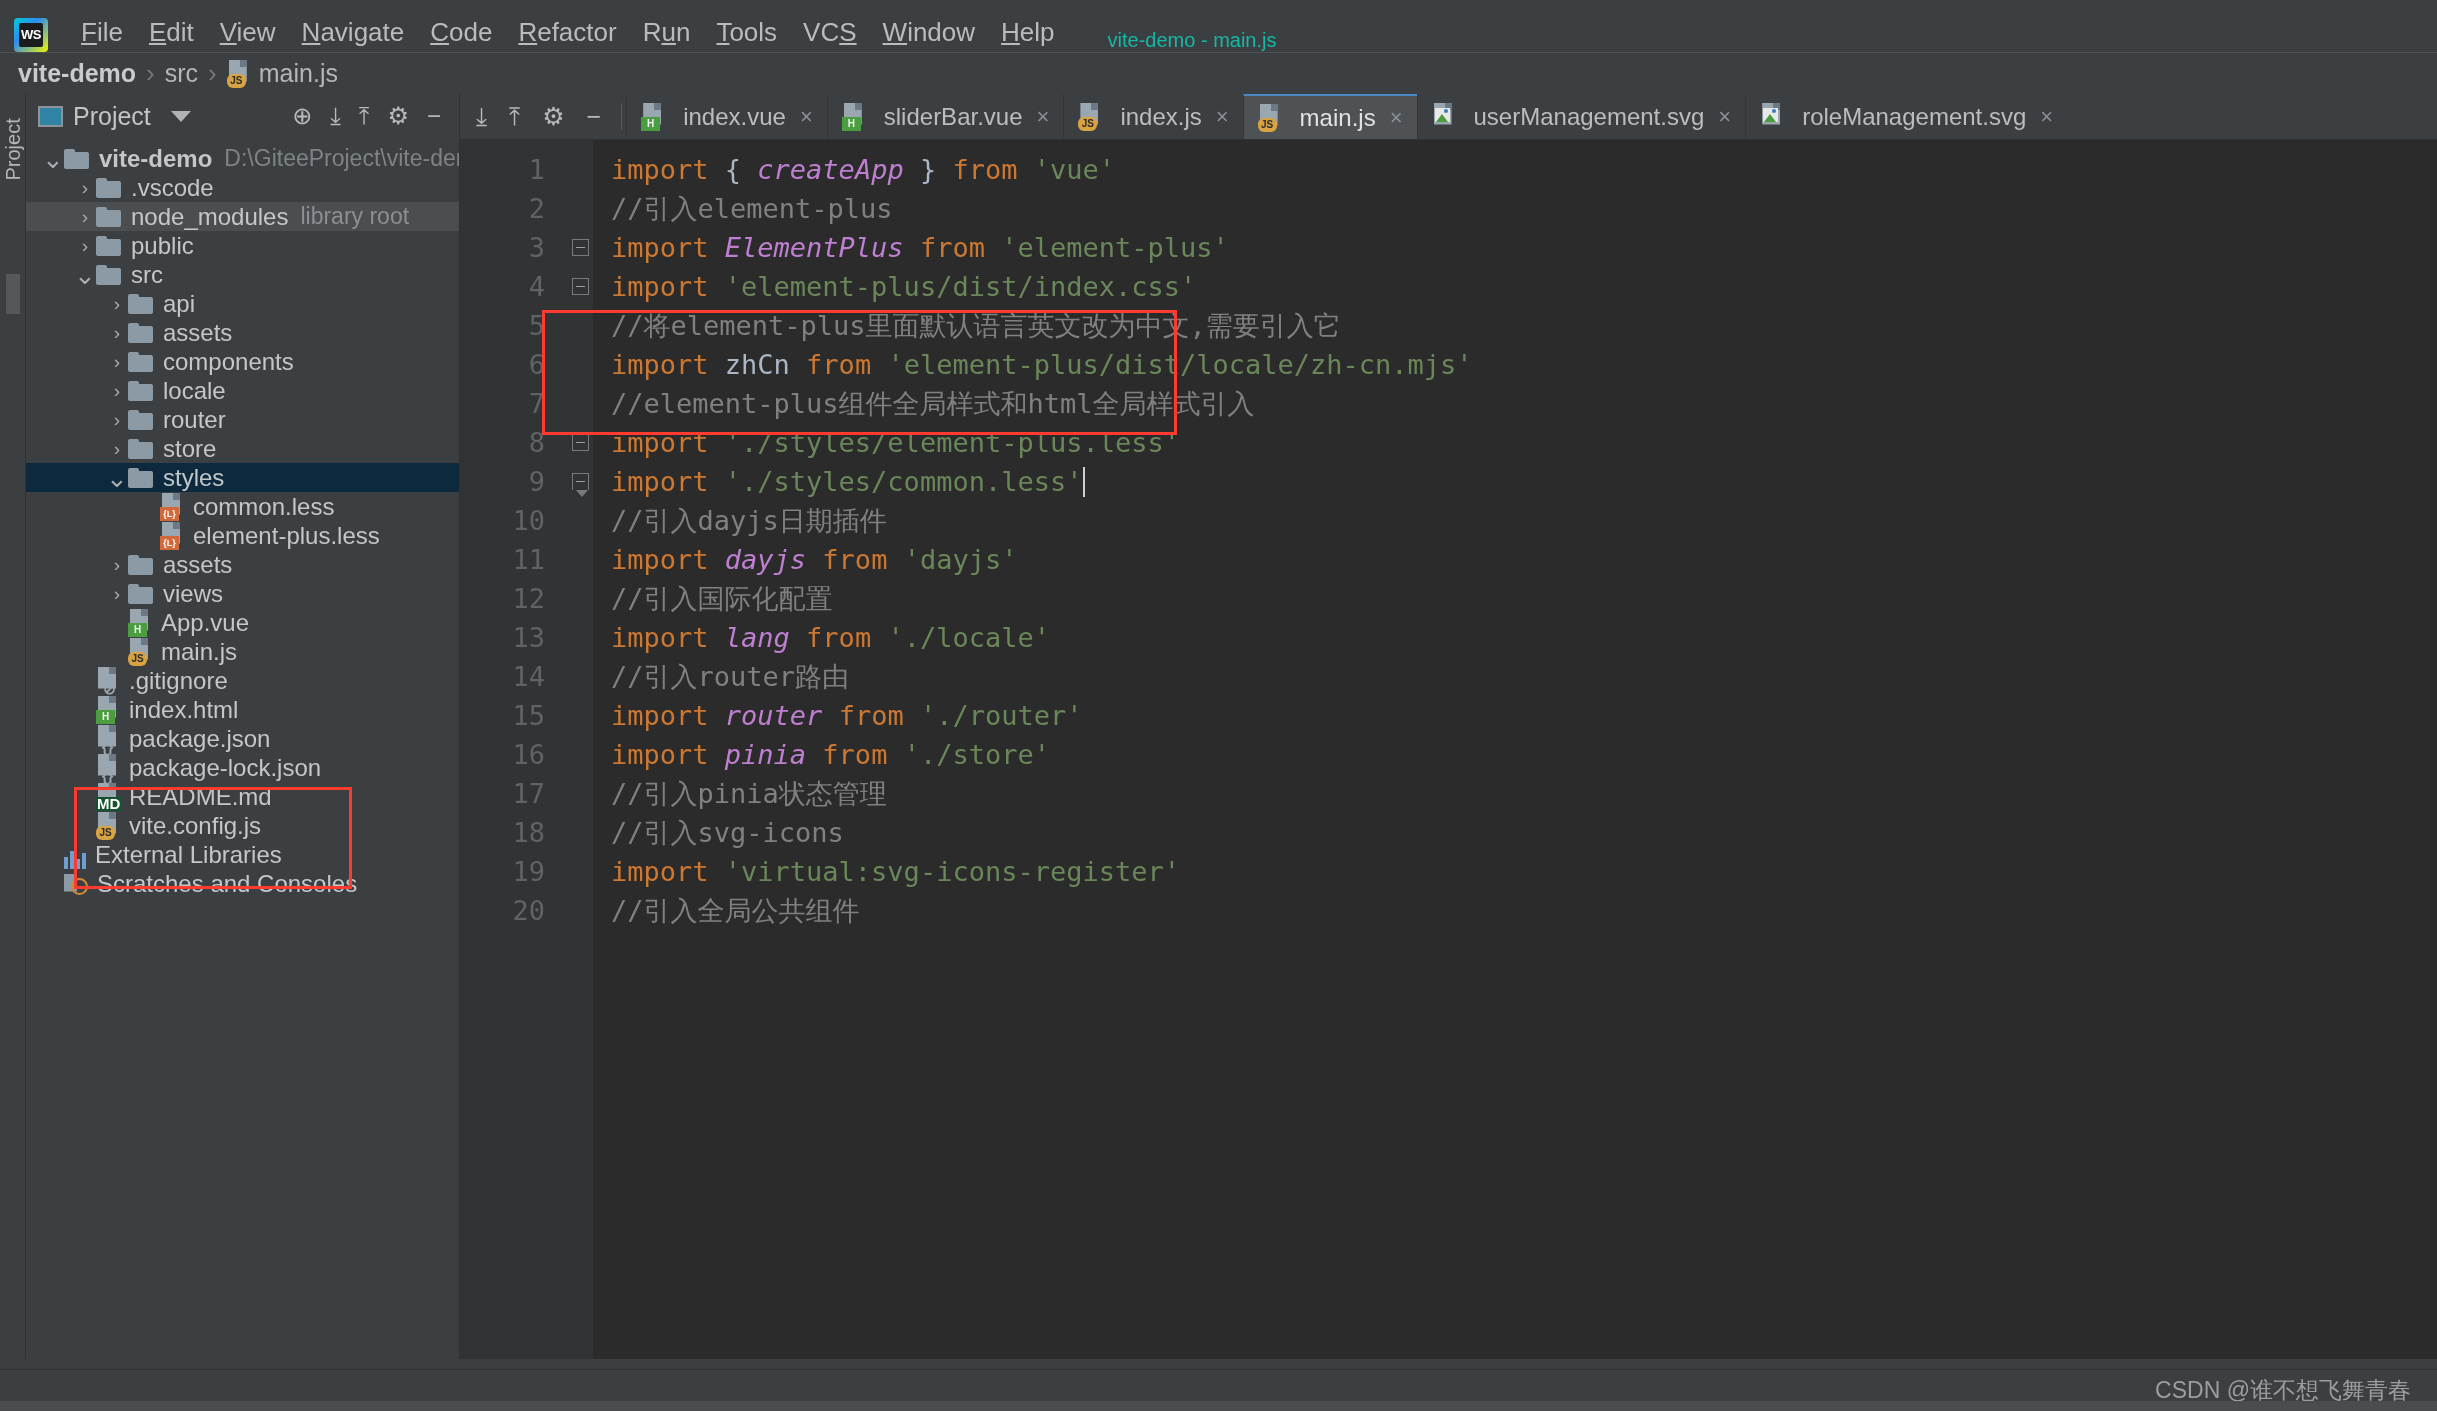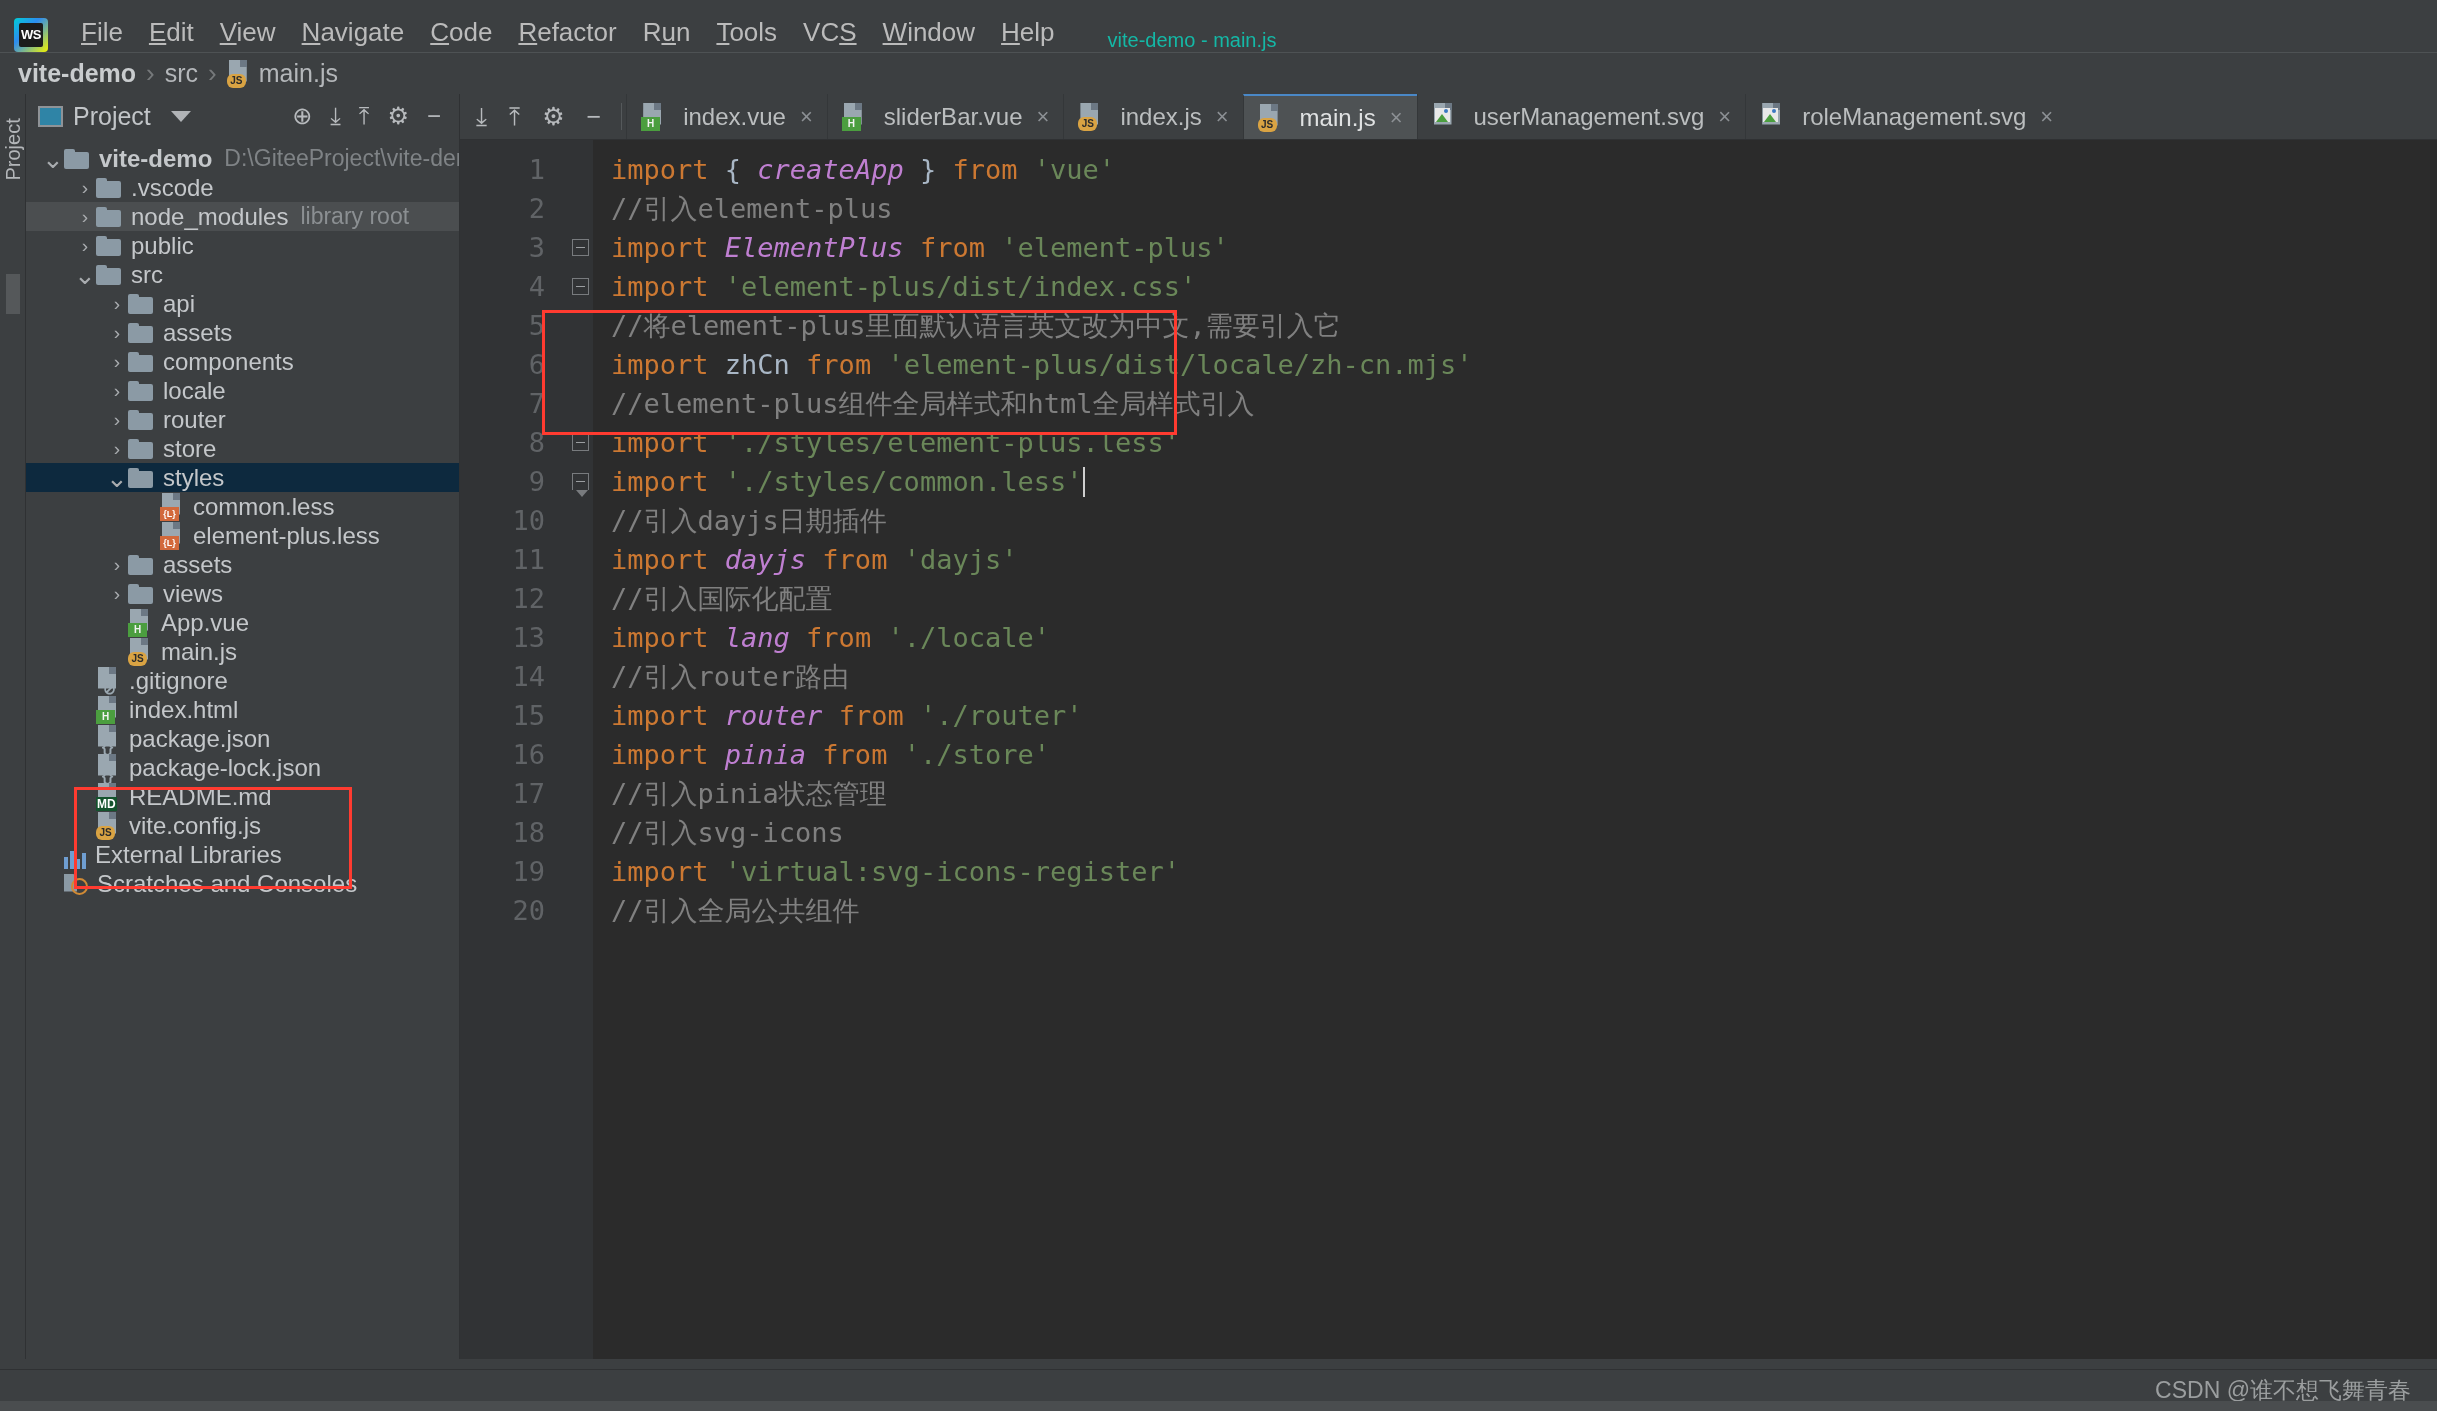--- a/index.html
+++ b/index.html
@@ -485,21 +485,21 @@
               </span>
             </span>
             <span class="tname">package-lock.json</span>
           </div>
           <div class="trow" style="padding-left: 48px;">
             <span class="arrow none">›</span>
             <span style="display: inline-flex; align-items: center;">
               <span class="ficon" style="margin-right:9px">
                 <span class="page"></span>
                 <span class="fold"></span>
-                <span class="badge" style="background:#14532d;color:#fff;font-size:12px">MD</span>
+                <span class="badge" style="background:#14532d;color:#fff;font-size:15px">MD</span>
               </span>
             </span>
             <span class="tname">README.md</span>
           </div>
           <div class="trow" style="padding-left: 48px;">
             <span class="arrow none">›</span>
             <span style="display: inline-flex; align-items: center;">
               <span class="ficon" style="margin-right:9px">
                 <span class="page"></span>
                 <span class="fold"></span>

